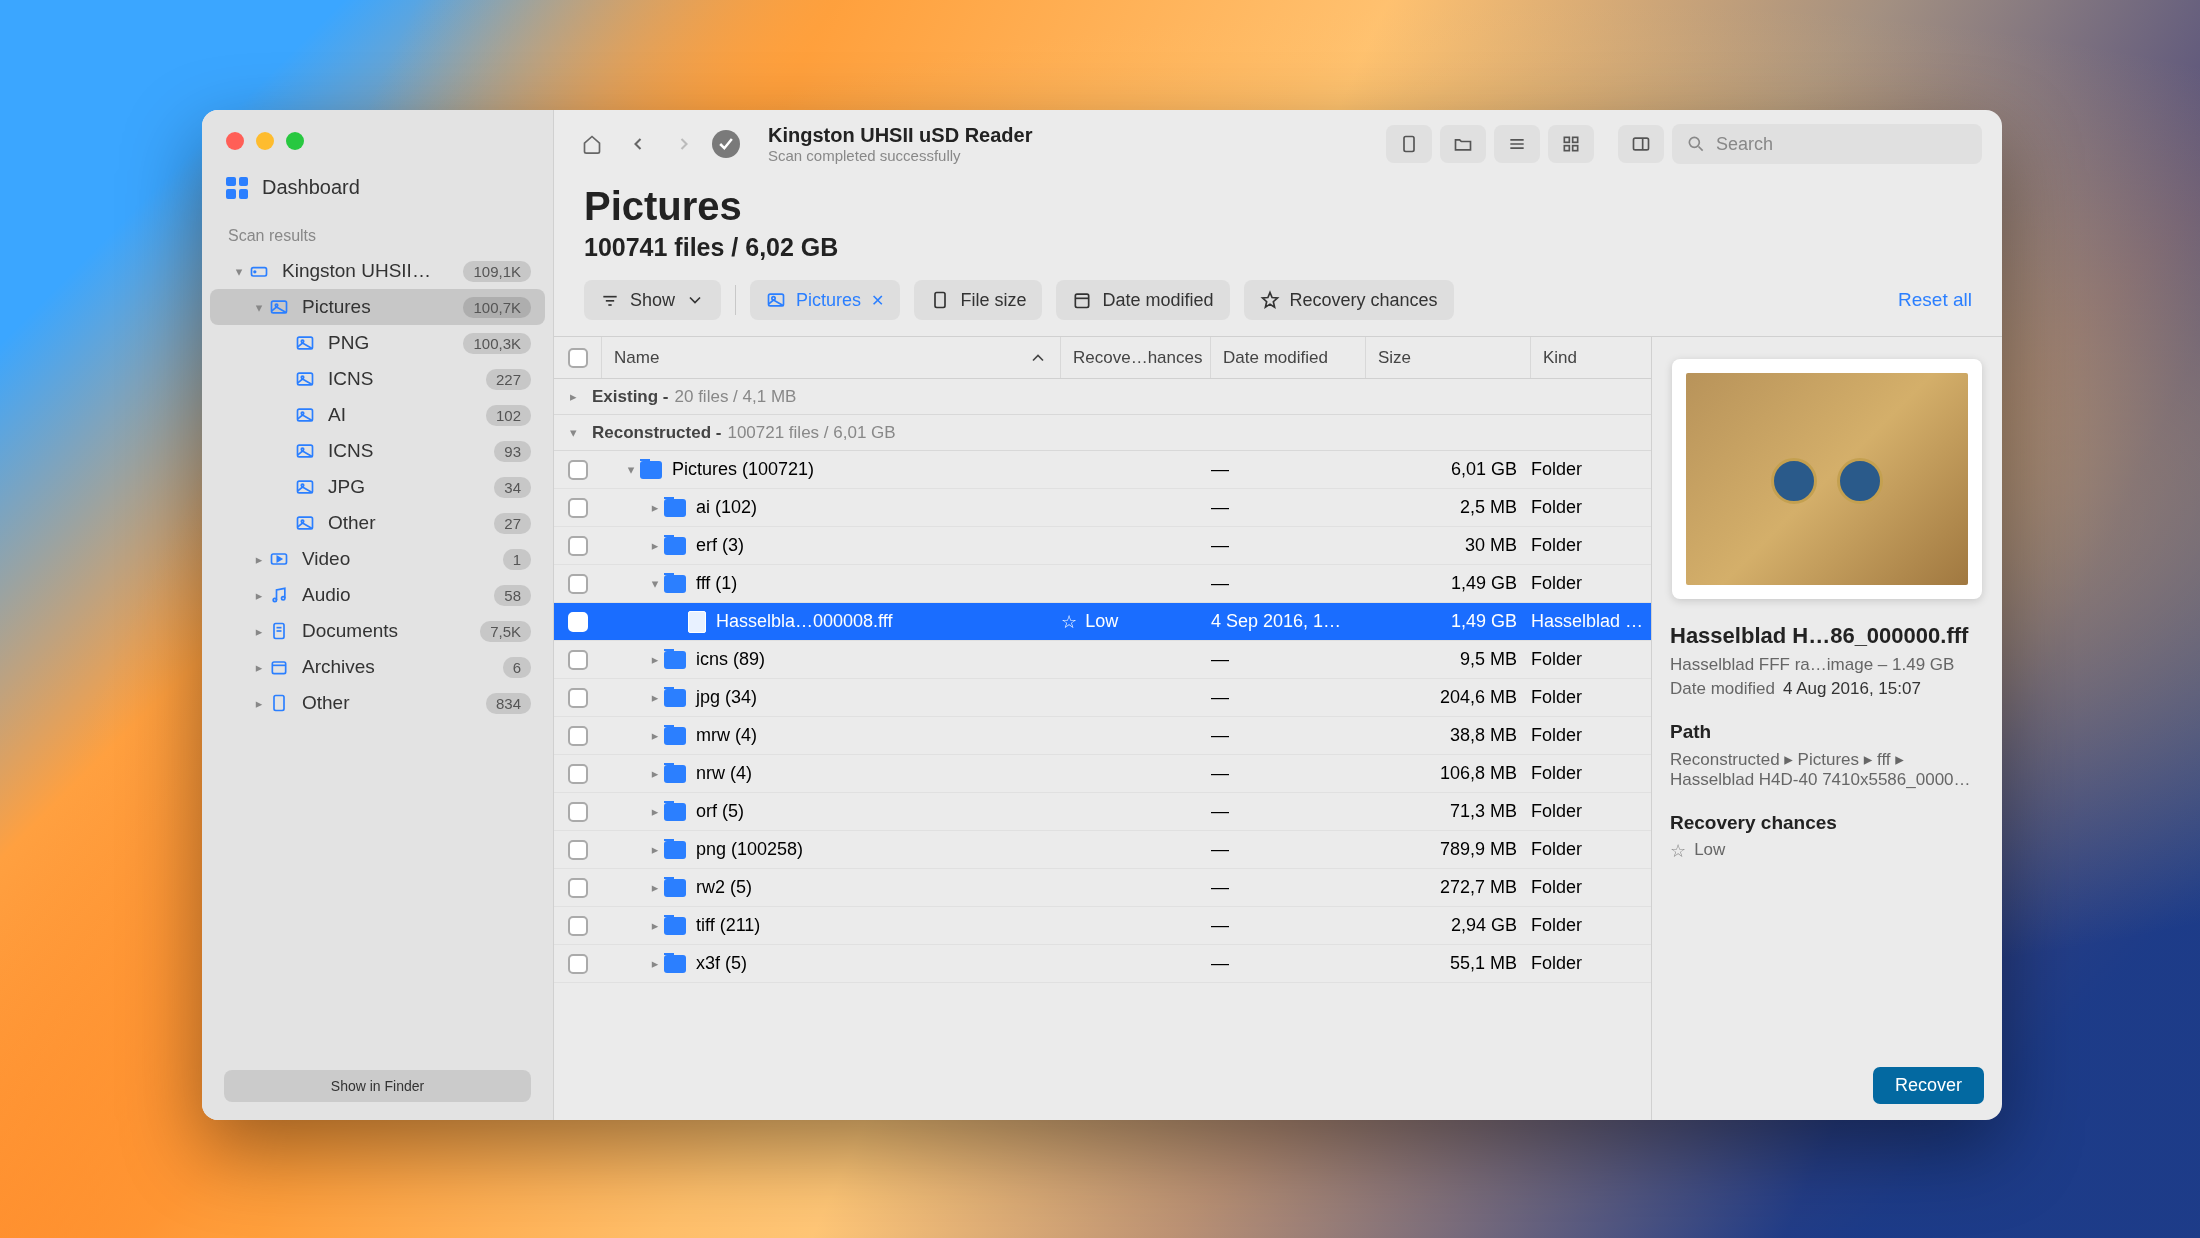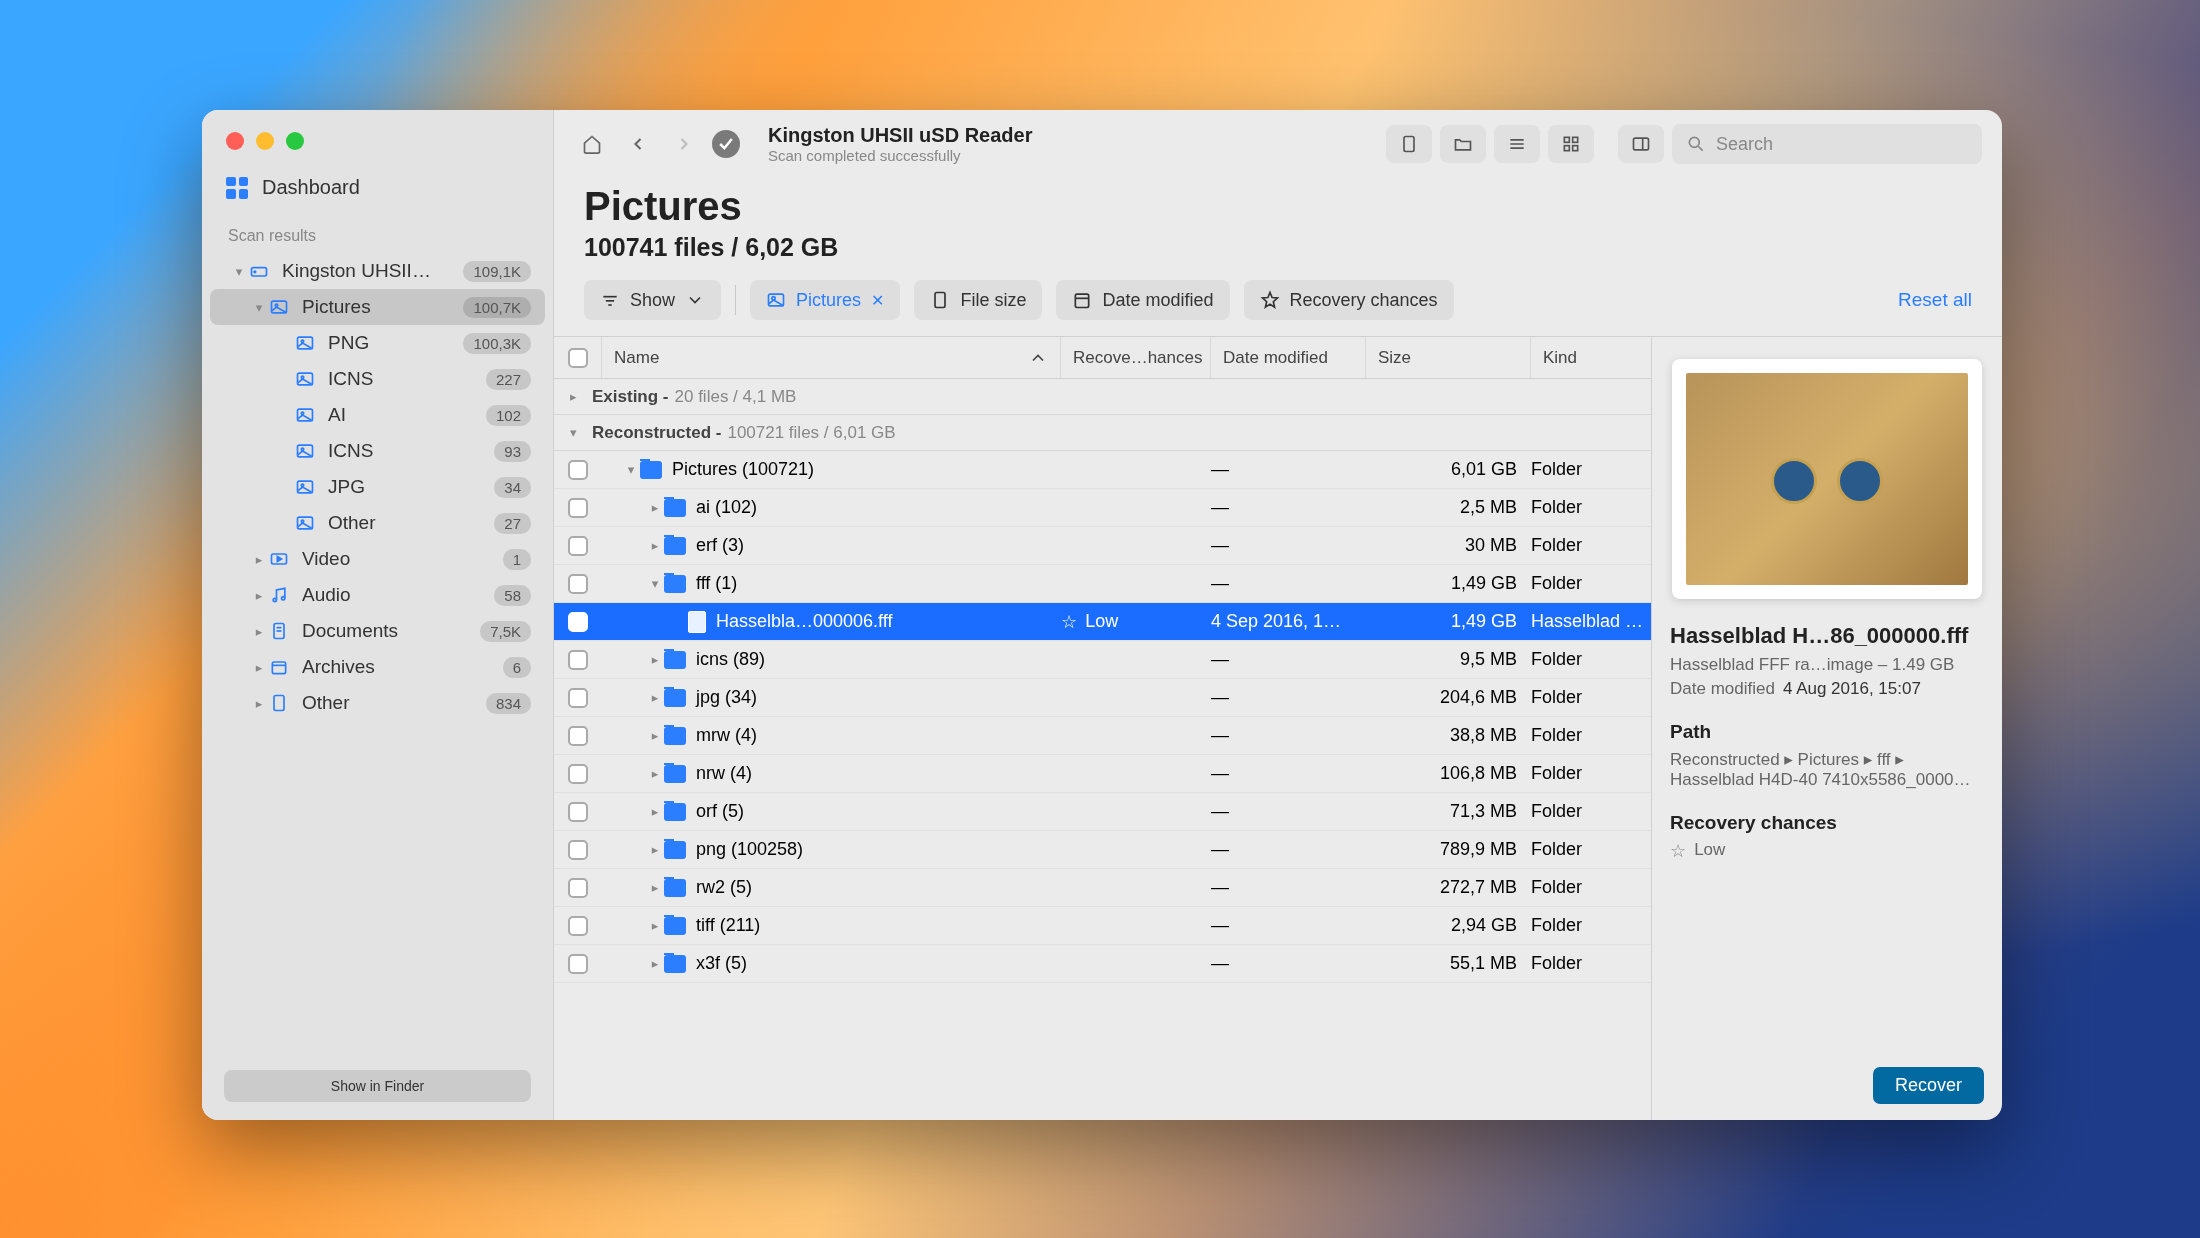--- a/index.html
+++ b/index.html
@@ -472,21 +472,21 @@
               <div class="fc-kd">Folder</div>
             </div>
             <div class="file-row selected">
               <div class="fc-check">
                 <div class="checkbox"></div>
               </div>
               <div class="fc-name">
                 <span class="indent" style="width:68px"></span>
                 <span class="chev"></span>
                 <span class="file-icon"></span>
-                <span>Hasselbla…000006.fff</span>
+                <span>Hasselbla…000008.fff</span>
               </div>
               <div class="fc-rec">
                 <span class="star">☆</span>
                 <span>Low</span>
               </div>
               <div class="fc-dm">4 Sep 2016, 1…</div>
               <div class="fc-sz">1,49 GB</div>
               <div class="fc-kd">Hasselblad F…</div>
             </div>
             <div class="file-row">

